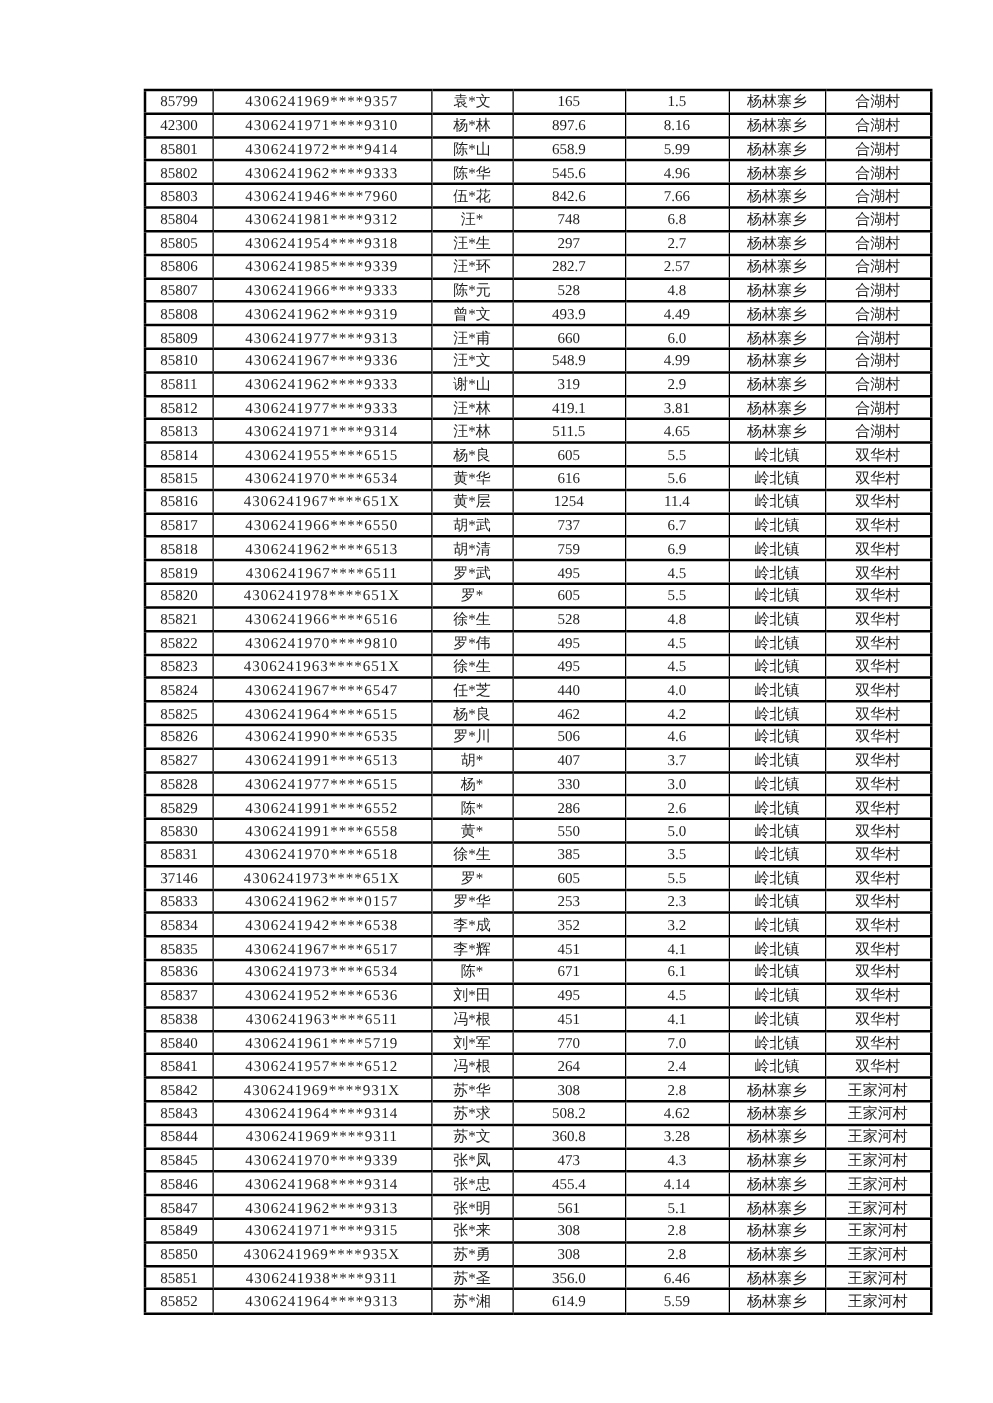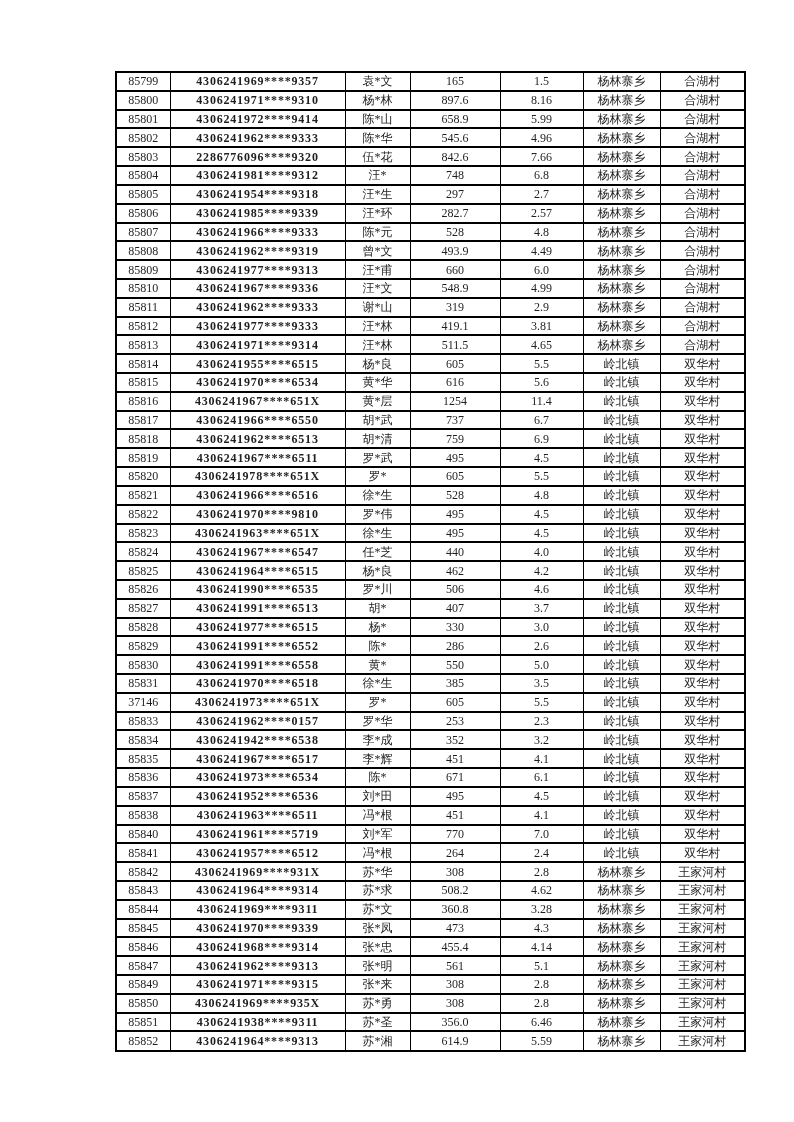--- a/index.html
+++ b/index.html
@@ -35,21 +35,20 @@
     border-bottom: 2px solid #000000;
     text-align: center;
     vertical-align: middle;
     padding: 0;
     overflow: hidden;
     white-space: nowrap;
     line-height: 1;
   }
   table.data-table td:nth-child(2) {
     letter-spacing: 0.8px;
-    font-weight: bold;
   }
 </style>
 </head>
 <body>
 
 <div class="page">
   <table class="data-table">
     <colgroup>
       <col style="width:54px">
       <col style="width:175px">
@@ -63,21 +62,21 @@
         <tr>
           <td>85799</td>
           <td>4306241969****9357</td>
           <td>袁*文</td>
           <td>165</td>
           <td>1.5</td>
           <td>杨林寨乡</td>
           <td>合湖村</td>
         </tr>
         <tr>
-          <td>85800</td>
+          <td>42300</td>
           <td>4306241971****9310</td>
           <td>杨*林</td>
           <td>897.6</td>
           <td>8.16</td>
           <td>杨林寨乡</td>
           <td>合湖村</td>
         </tr>
         <tr>
           <td>85801</td>
           <td>4306241972****9414</td>
@@ -91,21 +90,21 @@
           <td>85802</td>
           <td>4306241962****9333</td>
           <td>陈*华</td>
           <td>545.6</td>
           <td>4.96</td>
           <td>杨林寨乡</td>
           <td>合湖村</td>
         </tr>
         <tr>
           <td>85803</td>
-          <td>2286776096****9320</td>
+          <td>4306241946****7960</td>
           <td>伍*花</td>
           <td>842.6</td>
           <td>7.66</td>
           <td>杨林寨乡</td>
           <td>合湖村</td>
         </tr>
         <tr>
           <td>85804</td>
           <td>4306241981****9312</td>
           <td>汪*</td>

